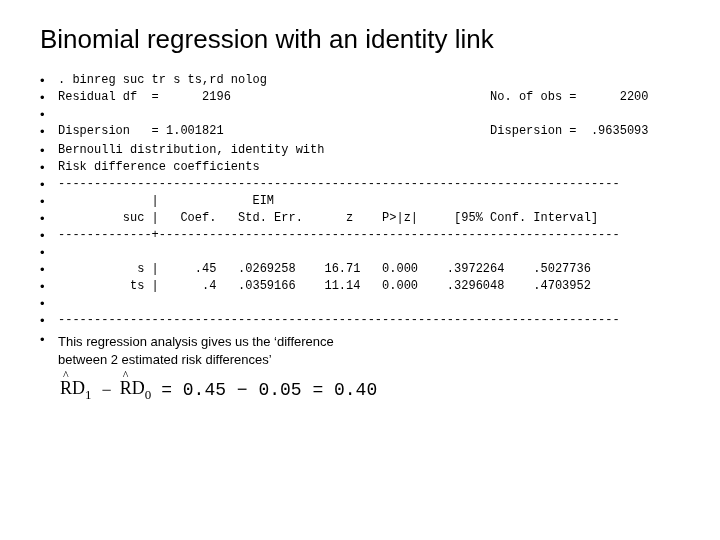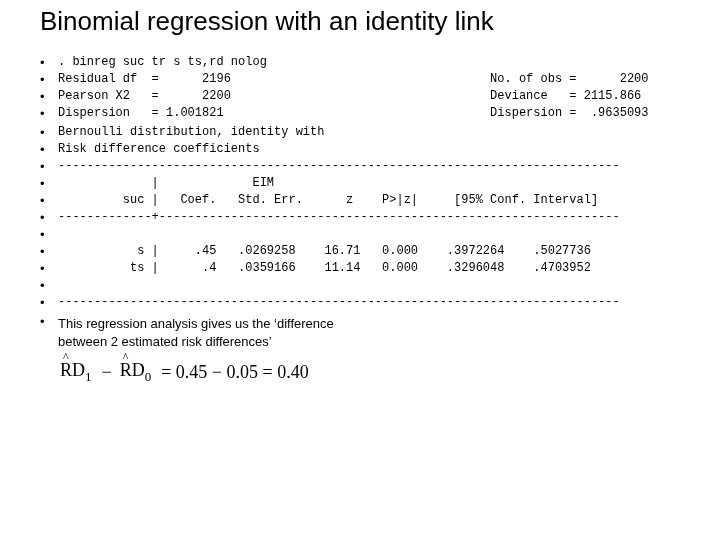--- a/index.html
+++ b/index.html
@@ -7,21 +7,21 @@
       background: #ffffff;
       font-family: Arial, sans-serif;
       width: 720px;
       height: 540px;
       overflow: hidden;
       position: relative;
     }
     .page {
       width: 720px;
       height: 540px;
-      padding: 6px 40px;
+      padding: 24px 40px;
       background: white;
     }
     h1 {
       font-size: 26px;
       font-weight: normal;
       margin-bottom: 18px;
       color: #000;
     }
     .bullet-row {
       display: flex;
@@ -70,21 +70,20 @@
     <span class="bullet">•</span>
     <span class="content">. binreg suc tr s ts,rd nolog</span>
   </div>
 
   <div class="bullet-row">
     <span class="bullet">•</span>
     <span class="content">Residual df  =      2196                                    No. of obs =      2200</span>
   </div>
   <div class="bullet-row">
     <span class="bullet">•</span>
-    <span class="content">Pearson X2   =      2200                                    Deviance   = 2115.866</span>
   </div>
   <div class="bullet-row">
     <span class="bullet">•</span>
     <span class="content">Dispersion   = 1.001821                                     Dispersion =  .9635093</span>
   </div>
 
   <div class="bullet-row" style="margin-top:4px;">
     <span class="bullet">•</span>
     <span class="content">Bernoulli distribution, identity with</span>
   </div>
@@ -141,16 +140,16 @@
 
       <span style="position:relative; display:inline-block; font-family:'Times New Roman',serif; font-size:18px; margin-right:2px;">
         <span style="position:absolute; top:-10px; left:3px; font-size:12px; font-family:'Times New Roman',serif;">^</span>
         RD<sub style="font-size:13px;">1</sub>
       </span>
       <span style="font-family:'Times New Roman',serif; font-size:18px; margin: 0 4px;">−</span>
       <span style="position:relative; display:inline-block; font-family:'Times New Roman',serif; font-size:18px; margin-right:2px;">
         <span style="position:absolute; top:-10px; left:3px; font-size:12px; font-family:'Times New Roman',serif;">^</span>
         RD<sub style="font-size:13px;">0</sub>
       </span>
-      <span style="font-family:Liberation Serif, serif; font-size:18px; margin: 0 4px;">= 0.45 − 0.05 = 0.40</span>
+      <span style="font-family:Liberation Mono, monospace; font-size:18px; margin: 0 4px;">= 0.45 − 0.05 = 0.40</span>
     </div>
   </div>
 </div>
 
 </body></html>

